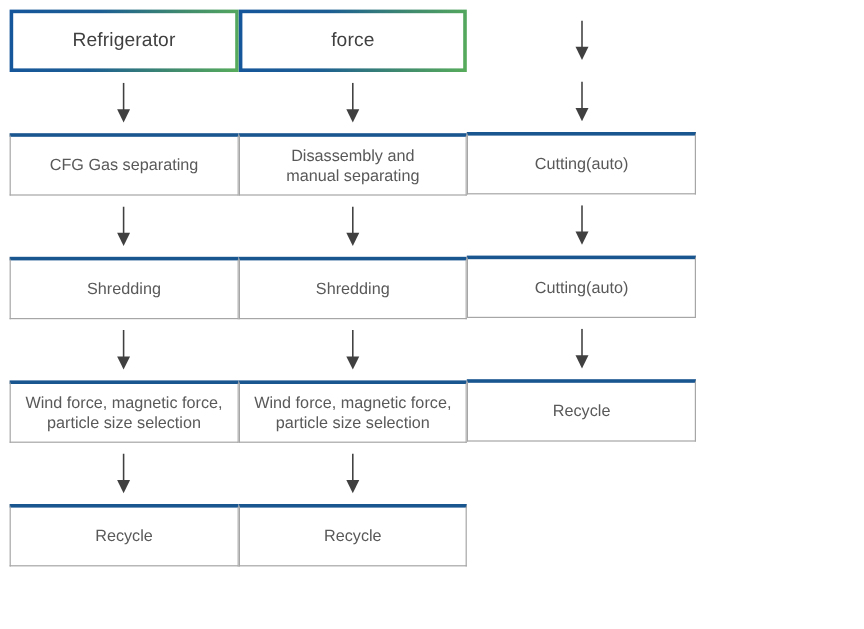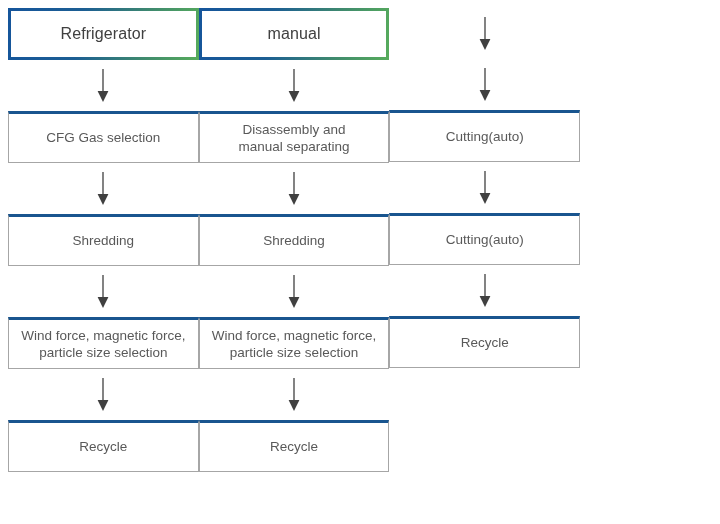--- a/index.html
+++ b/index.html
@@ -112,21 +112,21 @@
     </div>
 
     <div class="arrow">
       <svg width="16" height="34" viewBox="0 0 16 34" aria-hidden="true">
         <line x1="8" y1="0" x2="8" y2="24" stroke="#404040" stroke-width="1.3"></line>
         <polygon points="8,33 2.6,22 13.4,22" fill="#404040"></polygon>
       </svg>
     </div>
 
     <div class="step-box">
-      <span class="step-label">CFG Gas selection</span>
+      <span class="step-label">CFG Gas separating</span>
     </div>
 
     <div class="arrow">
       <svg width="16" height="34" viewBox="0 0 16 34" aria-hidden="true">
         <line x1="8" y1="0" x2="8" y2="24" stroke="#404040" stroke-width="1.3"></line>
         <polygon points="8,33 2.6,22 13.4,22" fill="#404040"></polygon>
       </svg>
     </div>
 
     <div class="step-box">
@@ -153,21 +153,21 @@
     </div>
 
     <div class="step-box">
       <span class="step-label">Recycle</span>
     </div>
   </div>
 
   <div class="column">
 
     <div class="header-box">
-      <span class="header-label">manual</span>
+      <span class="header-label">force</span>
     </div>
 
     <div class="arrow">
       <svg width="16" height="34" viewBox="0 0 16 34" aria-hidden="true">
         <line x1="8" y1="0" x2="8" y2="24" stroke="#404040" stroke-width="1.3"></line>
         <polygon points="8,33 2.6,22 13.4,22" fill="#404040"></polygon>
       </svg>
     </div>
 
     <div class="step-box">

